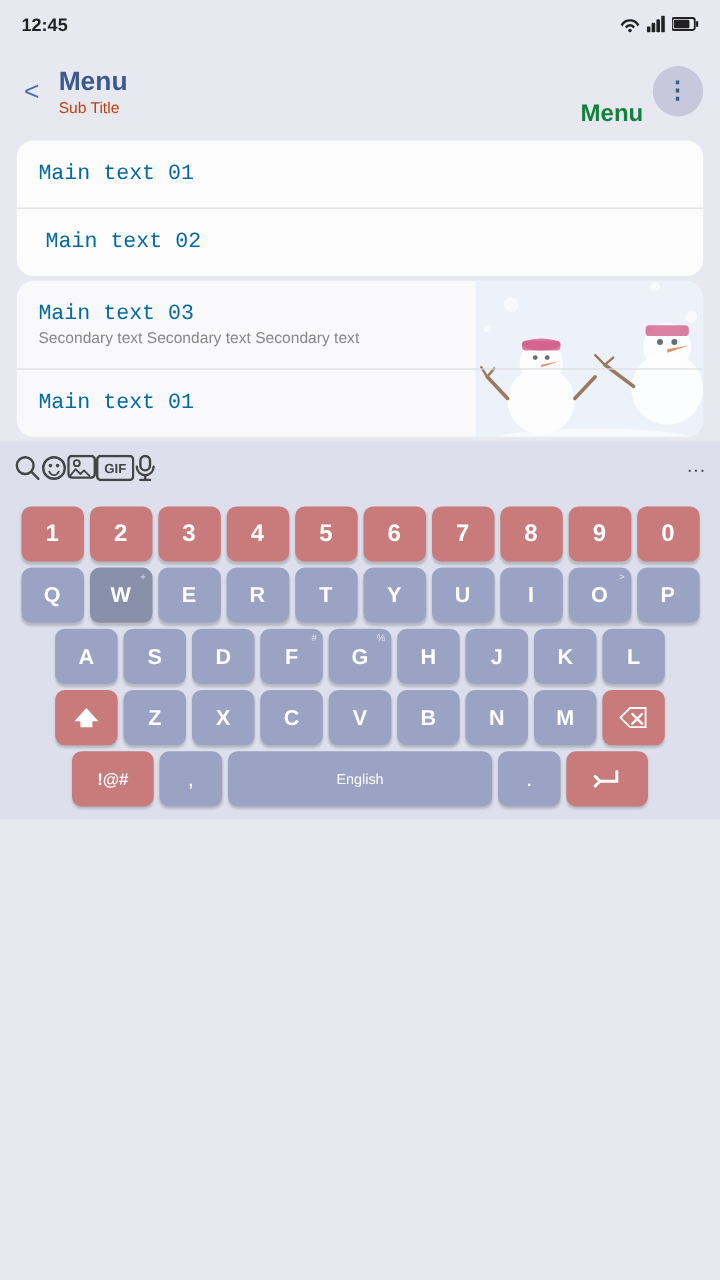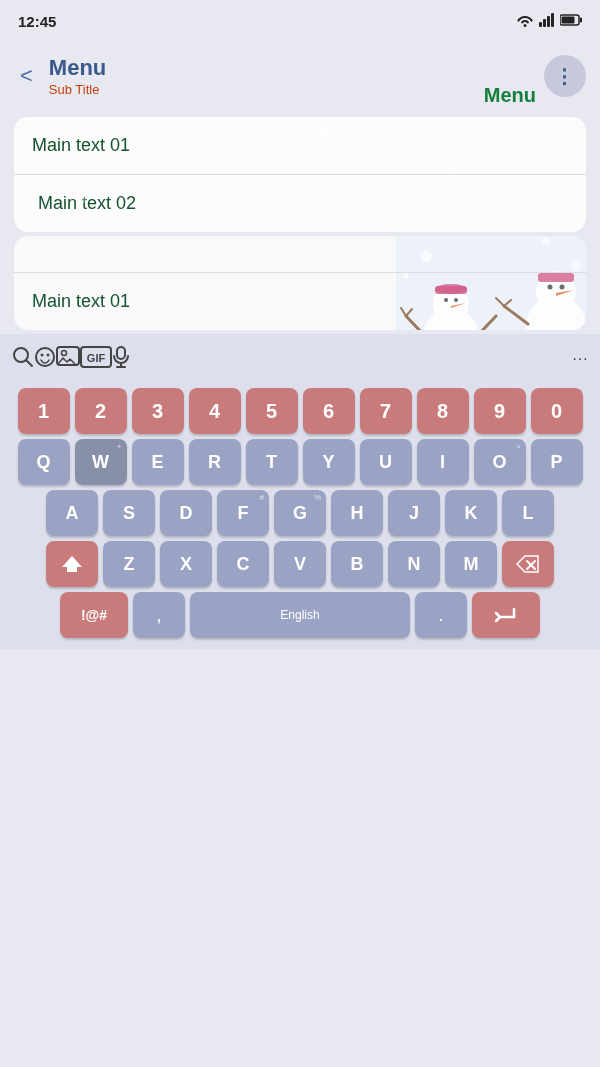--- a/index.html
+++ b/index.html
@@ -115,21 +115,22 @@
     .list-item {
       padding: 18px 18px;
       border-bottom: 1px solid #ddd;
     }
     .list-item:last-child {
       border-bottom: none;
       padding-left: 24px;
     }
     .list-item-main {
       font-size: 18px;
-      color: #14532d;
+      color: #0369a1;
+      font-family: Liberation Mono, monospace;
     }
     .list-item-secondary {
       font-size: 13px;
       color: #888;
       margin-top: 2px;
     }
 
     .sub-header {
       font-size: 15px;
       color: #b05a5a;
@@ -430,20 +431,22 @@
 
       <ellipse cx="100" cy="148" rx="100" ry="15" fill="white" opacity="0.6"></ellipse>
 
       <circle cx="30" cy="30" r="6" fill="rgba(255,255,255,0.7)"></circle>
       <circle cx="150" cy="15" r="4" fill="rgba(255,255,255,0.7)"></circle>
       <circle cx="180" cy="40" r="5" fill="rgba(255,255,255,0.7)"></circle>
       <circle cx="10" cy="50" r="3" fill="rgba(255,255,255,0.6)"></circle>
     </svg>
 
     <div class="card-list-item">
+      <div class="list-item-main">Main text 03</div>
+      <div class="list-item-secondary">Secondary text Secondary text Secondary text</div>
     </div>
     <div class="card-list-item">
       <div class="list-item-main">Main text 01</div>
     </div>
   </div>
 </div>
 
 <div class="keyboard-toolbar">
   <span class="toolbar-icon">
     <svg width="22" height="22" viewBox="0 0 22 22">

